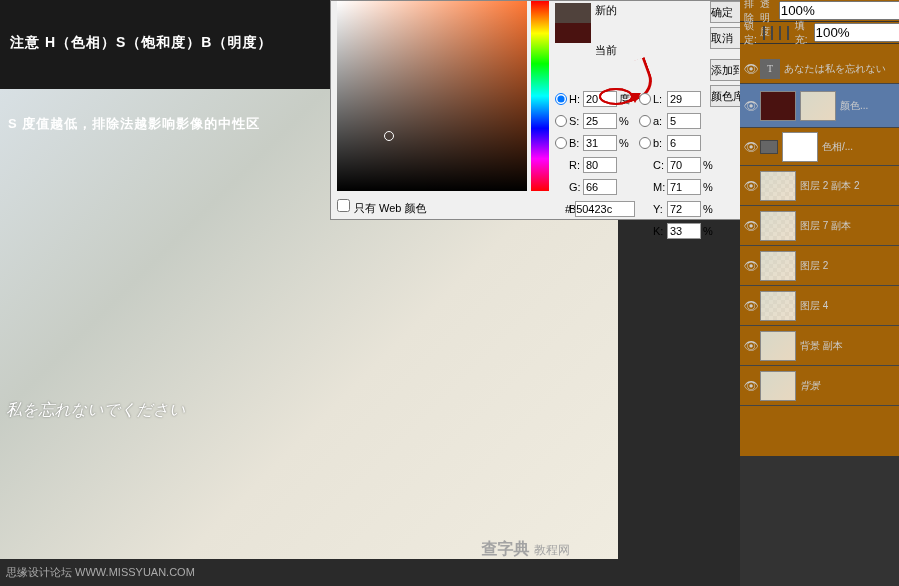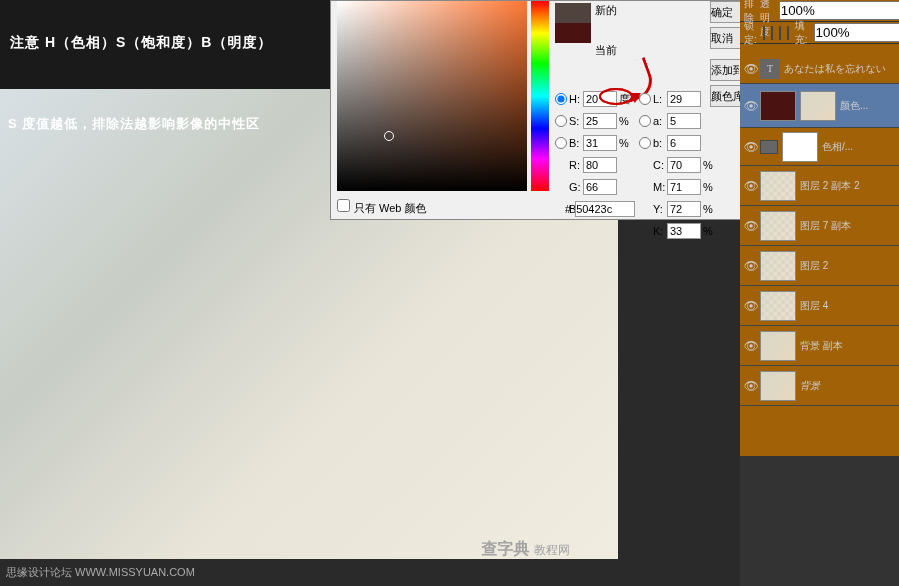--- a/index.html
+++ b/index.html
@@ -60,20 +60,21 @@
 .lrow.text { height: 30px; }
 </style>
 </head>
 <body>
 
 <div class="canvas">
   <div class="canvas-dark"></div>
   <div class="canvas-img"></div>
   <div class="annotation1">注意 H（色相）S（饱和度）B（明度）</div>
   <div class="annotation2">S 度值越低，排除法越影响影像的中性区</div>
+  <div class="overlay-text">私を忘れないでください</div>
   <div class="wm1">
     <span>思缘设计论坛</span>&nbsp;<span>WWW.MISSYUAN.COM</span>
   </div>
   <div class="wm3">
     <span>查字典</span>&nbsp;<span style="font-size:12px;font-weight:normal">教程网</span>
   </div>
 </div>
 
 <div class="color-picker">
   <div class="cp-field">

